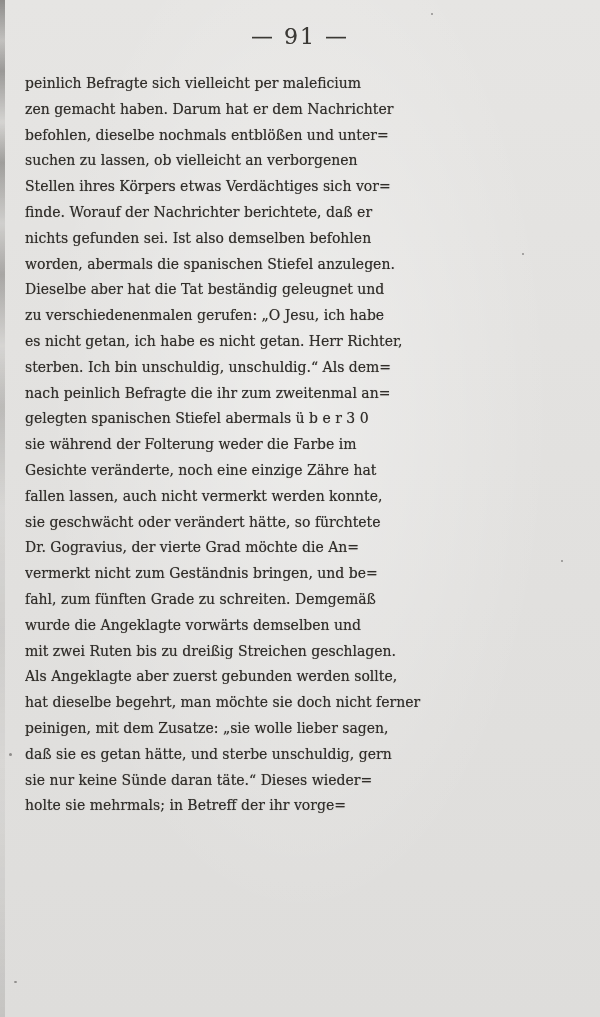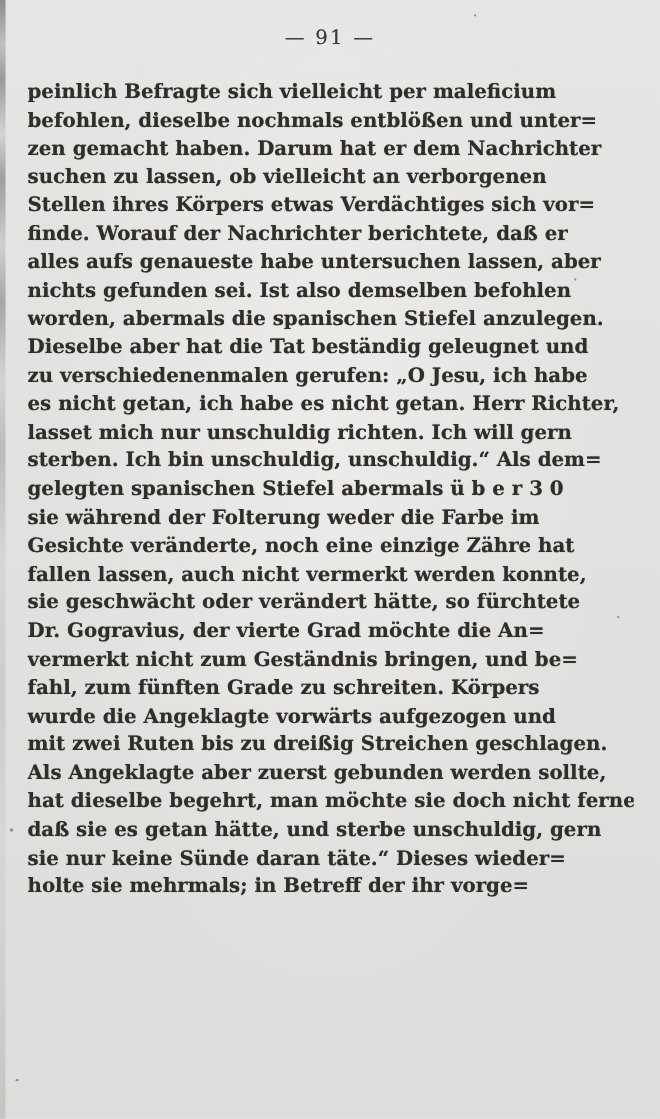--- a/index.html
+++ b/index.html
@@ -52,35 +52,34 @@
   .speck.s3 { left: 431px; top: 13px; width: 2px; height: 2px; }
   .speck.s4 { left: 522px; top: 253px; width: 2px; height: 2px; }
   .speck.s5 { left: 561px; top: 560px; width: 2px; height: 2px; }
 
   .page-header {
     position: absolute;
     top: 24px;
     left: 25px;
     width: 550px;
     text-align: center;
-    font-size: 18px;
+    font-size: 22px;
     letter-spacing: 2px;
     color: #3b3935;
     text-shadow: 0 0 0.6px rgba(59,57,53,0.55);
   }
   .text-block {
     position: absolute;
     top: 71px;
     left: 25px;
     width: 551px;
     color: #312e2a;
-    font-size: 18px;
+    font-size: 14px;
     line-height: 25.8px;
     text-shadow: 0 0 0.7px rgba(49,46,42,0.6);
-    font-weight: bold;
   }
   .text-line {
     height: 25.8px;
     white-space: nowrap;
     text-align: justify;
     text-align-last: justify;
     overflow: hidden;
   }
   
   .text-line::after { content: ""; display: inline-block; width: 100%; }
@@ -93,42 +92,42 @@
   <div class="speck s1"></div>
   <div class="speck s2"></div>
   <div class="speck s3"></div>
   <div class="speck s4"></div>
   <div class="speck s5"></div>
 
   <div class="page-header">—  91  —</div>
 
   <div class="text-block">
       <div class="text-line">peinlich Befragte sich vielleicht per maleficium</div>
+      <div class="text-line">zen gemacht haben. Darum hat er dem Nachrichter</div>
       <div class="text-line">befohlen, dieselbe nochmals entblößen und unter=</div>
-      <div class="text-line">zen gemacht haben. Darum hat er dem Nachrichter</div>
       <div class="text-line">suchen zu lassen, ob vielleicht an verborgenen</div>
       <div class="text-line">Stellen ihres Körpers etwas Verdächtiges sich vor=</div>
       <div class="text-line">finde. Worauf der Nachrichter berichtete, daß er</div>
-      <div class="text-line">alles aufs genaueste habe untersuchen lassen, aber</div>
       <div class="text-line">nichts gefunden sei. Ist also demselben befohlen</div>
       <div class="text-line">worden, abermals die spanischen Stiefel anzulegen.</div>
       <div class="text-line">Dieselbe aber hat die Tat beständig geleugnet und</div>
       <div class="text-line">zu verschiedenenmalen gerufen: „O Jesu, ich habe</div>
       <div class="text-line">es nicht getan, ich habe es nicht getan. Herr Richter,</div>
-      <div class="text-line">lasset mich nur unschuldig richten. Ich will gern</div>
       <div class="text-line">sterben. Ich bin unschuldig, unschuldig.“ Als dem=</div>
+      <div class="text-line">nach peinlich Befragte die ihr zum zweitenmal an=</div>
       <div class="text-line">gelegten spanischen Stiefel abermals ü b e r 3 0</div>
       <div class="text-line">sie während der Folterung weder die Farbe im</div>
       <div class="text-line">Gesichte veränderte, noch eine einzige Zähre hat</div>
       <div class="text-line">fallen lassen, auch nicht vermerkt werden konnte,</div>
       <div class="text-line">sie geschwächt oder verändert hätte, so fürchtete</div>
       <div class="text-line">Dr. Gogravius, der vierte Grad möchte die An=</div>
       <div class="text-line">vermerkt nicht zum Geständnis bringen, und be=</div>
-      <div class="text-line">fahl, zum fünften Grade zu schreiten. Körpers</div>
-      <div class="text-line">wurde die Angeklagte vorwärts aufgezogen und</div>
+      <div class="text-line">fahl, zum fünften Grade zu schreiten. Demgemäß</div>
+      <div class="text-line">wurde die Angeklagte vorwärts demselben und</div>
       <div class="text-line">mit zwei Ruten bis zu dreißig Streichen geschlagen.</div>
       <div class="text-line">Als Angeklagte aber zuerst gebunden werden sollte,</div>
       <div class="text-line">hat dieselbe begehrt, man möchte sie doch nicht ferner</div>
+      <div class="text-line">peinigen, mit dem Zusatze: „sie wolle lieber sagen,</div>
       <div class="text-line">daß sie es getan hätte, und sterbe unschuldig, gern</div>
       <div class="text-line">sie nur keine Sünde daran täte.“ Dieses wieder=</div>
       <div class="text-line">holte sie mehrmals; in Betreff der ihr vorge=</div>
     </div>
 </div>
 
 </body></html>

